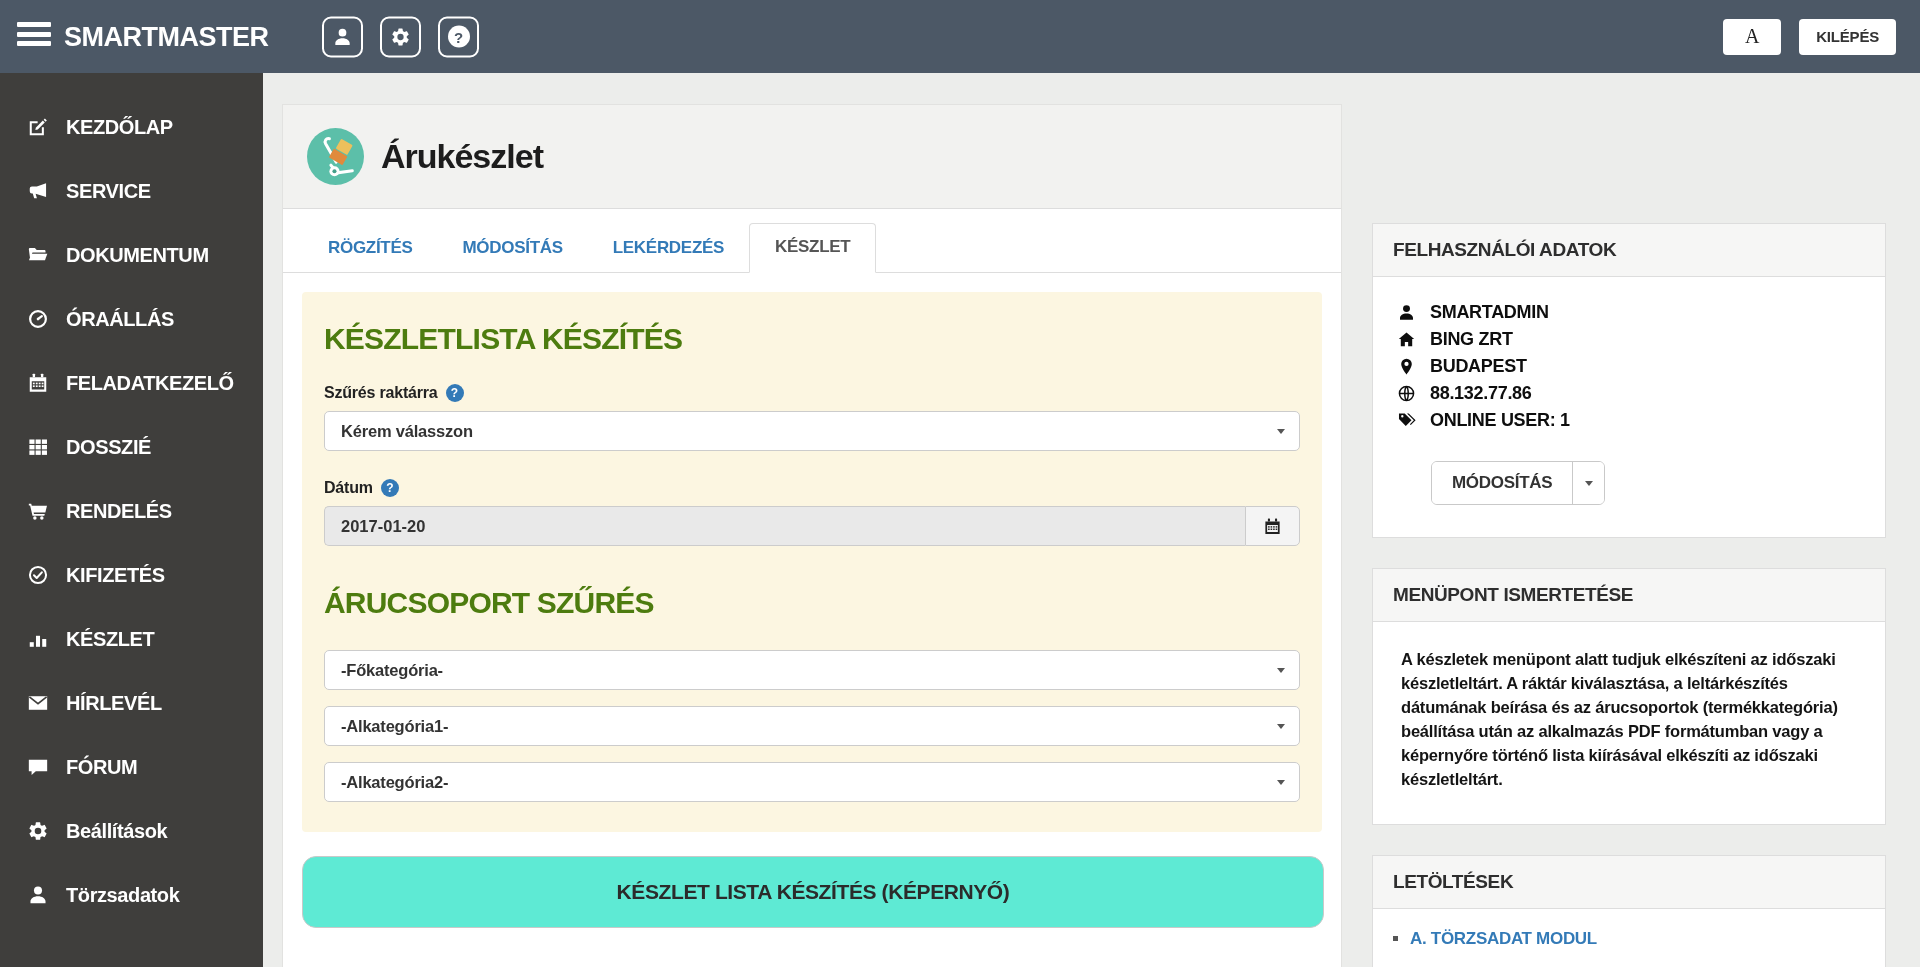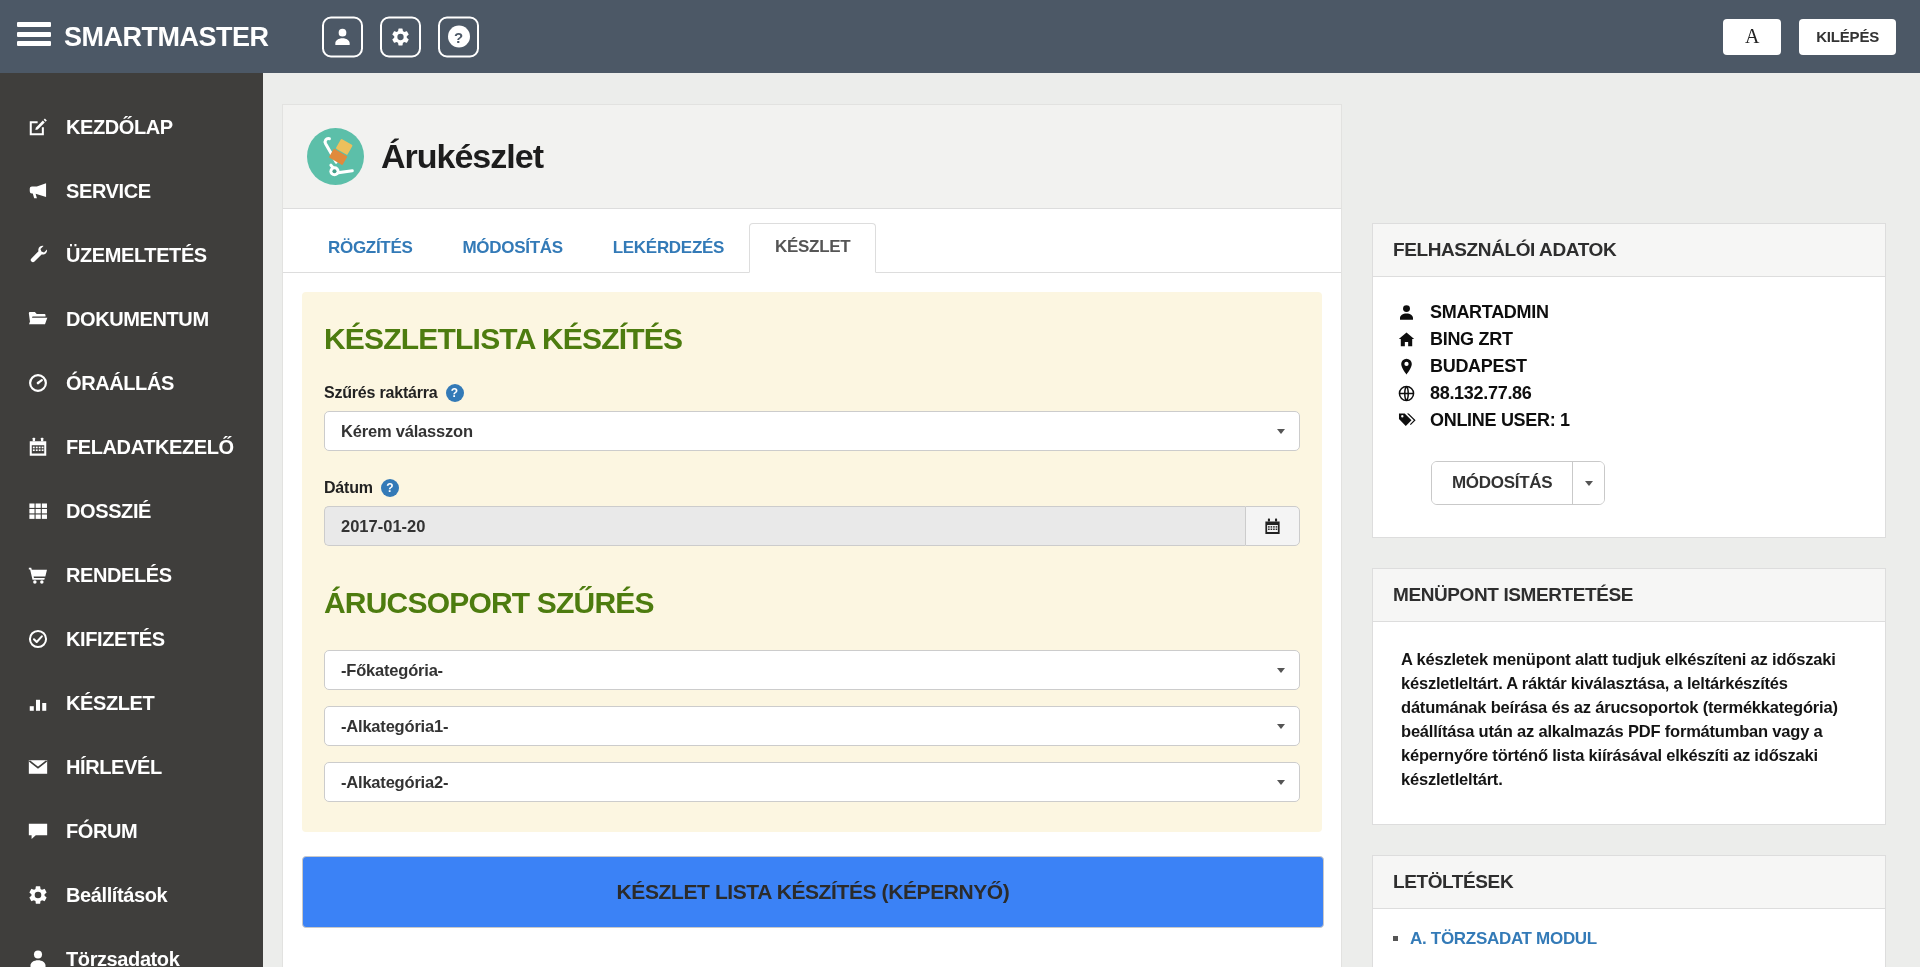--- a/index.html
+++ b/index.html
@@ -64,21 +64,21 @@
   .date-group{display:flex;}
   .date-input{flex:1;height:40px;background:#e9e9e9;border:1px solid #ccc;border-right:none;
     border-radius:5px 0 0 5px;display:flex;align-items:center;padding:0 16px;font-weight:bold;
     font-size:16.5px;color:#333;cursor:text;}
   .date-addon{width:55px;height:40px;background:#f4f4f4;border:1px solid #ccc;border-radius:0 5px 5px 0;
     display:flex;align-items:center;justify-content:center;color:#222;cursor:pointer;}
   .date-addon .icon{width:19px;height:19px;}
   .cat-select{margin-top:16px;}
   .cat-select.first{margin-top:30px;}
 
-  .screen-btn{margin:24px 19px 0;height:72px;background:#3b82f6;border:1px solid #c9c9c9;border-radius:4px;
+  .screen-btn{margin:24px 19px 0;height:72px;background:#5eead4;border:1px solid #c9c9c9;border-radius:14px;
     display:flex;align-items:center;justify-content:center;font-size:21px;font-weight:bold;color:#2b2b2b;
     letter-spacing:-0.4px;cursor:pointer;width:1022px;font-family:inherit;}
 
   
   .right-col{position:absolute;left:1372px;top:223px;width:514px;}
   .panel{background:#fff;border:1px solid #ddd;margin-bottom:30px;}
   .panel-h{background:#f6f6f5;border-bottom:1px solid #ddd;padding:15px 20px;font-size:19px;
     font-weight:bold;color:#2e2e2e;letter-spacing:-0.4px;}
   .user-body{padding:22px 24px 26px;}
   .u-row{display:flex;align-items:center;gap:14px;height:27px;font-size:18px;font-weight:bold;
@@ -150,28 +150,20 @@
       <span class="icon">
           <svg viewBox="0 0 24 24" fill="currentColor">
             <path d="M20.8 3.5 10.7 7H5.4A2.4 2.4 0 0 0 3 9.4v2.9a2.4 2.4 0 0 0 2.4 2.4h.9l1.5 5.3h3l-1.4-5.1 11.4 3.6z"></path>
           </svg>
         </span>
       <span class="menu-label">SERVICE</span>
     </div>
     <div class="menu-item">
       <span class="icon">
           <svg viewBox="0 0 24 24" fill="currentColor">
-            <path d="M21.8 5.9c.5 2.8-1 5.1-3.6 5.6-.7.1-1.6.1-2.3-.1L8.2 19.1a2.4 2.4 0 0 1-3.4-3.4l7.7-7.7c-.2-.7-.2-1.6-.1-2.3C12.9 3.1 15.2 1.6 18 2.1l-3.3 3.3 1 2.9 2.9 1z"></path>
-          </svg>
-        </span>
-      <span class="menu-label">ÜZEMELTETÉS</span>
-    </div>
-    <div class="menu-item">
-      <span class="icon">
-          <svg viewBox="0 0 24 24" fill="currentColor">
             <path d="M2 5.8C2 5 2.6 4.4 3.4 4.4h5.2l2 2.1h8.2c.8 0 1.4.6 1.4 1.4v1.4H6L3.4 16z"></path>
             <path d="M4.7 10.5h17.5l-2.6 7.3H2.2z"></path>
           </svg>
         </span>
       <span class="menu-label">DOKUMENTUM</span>
     </div>
     <div class="menu-item">
       <span class="icon">
           <svg viewBox="0 0 24 24" fill="none" stroke="currentColor" stroke-width="2.4">
             <circle cx="12" cy="12" r="8.6"></circle>

